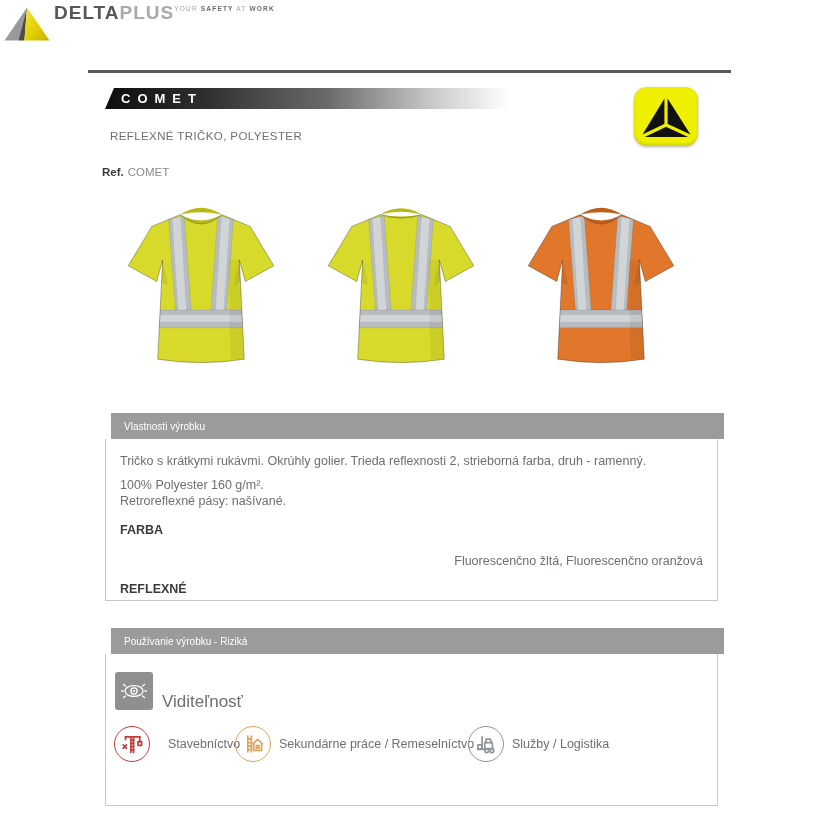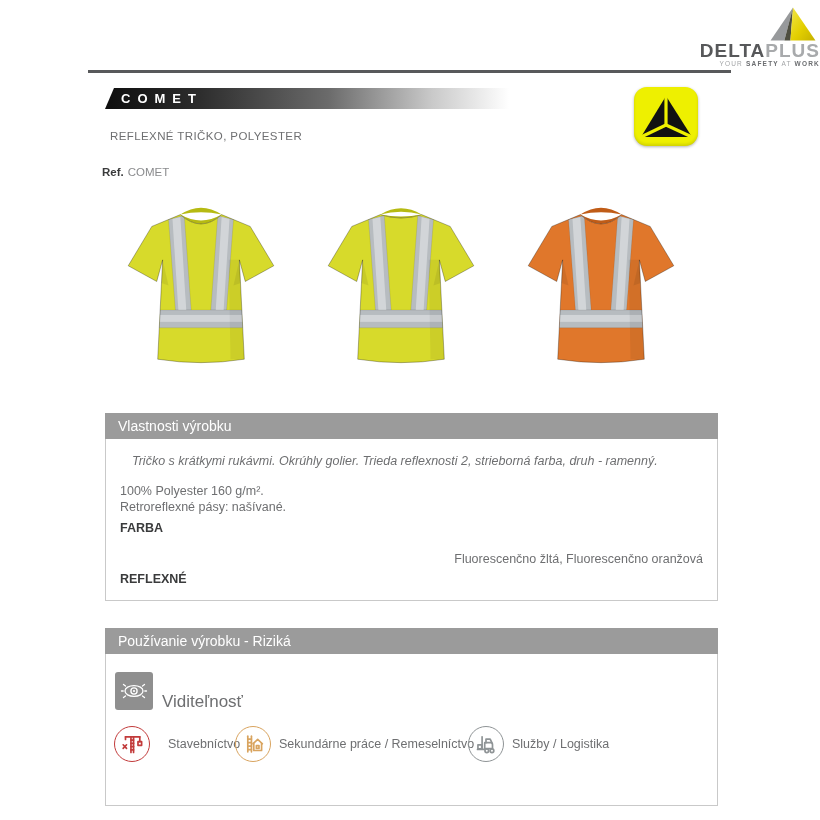--- a/index.html
+++ b/index.html
@@ -1,20 +1,20 @@
 <!DOCTYPE html>
 <html style="--pictogram-yellow: #eef000; --hi-vis-yellow: #d7da2b; --hi-vis-yellow-dark: #b6ba12; --hi-vis-orange: #e0772b; --hi-vis-orange-dark: #c05c17; --reflective-band: #b7bcc0; --section-header-bg: #9b9b9b; --border-gray: #c9c9c9; --risk-red: #c23b3b; --risk-orange: #d9a45f; --risk-gray: #8f9496;"><head>
 <meta charset="utf-8">
 <style>
   html,body{margin:0;padding:0;background:#fff;}
   .page{position:relative;width:820px;height:820px;background:#ffffff;overflow:hidden;
         font-family:"Liberation Sans", sans-serif;}
 
   
-  .brand{position:absolute;top:5px;left:0;right:0;display:flex;flex-direction:column;align-items:flex-end;}
+  .brand{position:absolute;top:5px;left:0;right:0;display:flex;flex-direction:row;align-items:flex-start;}
   .brand-triangle{width:54px;height:38px;display:block;}
   .wordmark{margin-top:-2px;font-size:19px;font-weight:800;letter-spacing:1px;line-height:1;}
   .wordmark .delta{color:#57585a;}
   .wordmark .plus{color:#a8aaac;}
   .tagline{margin-top:1px;font-size:6.5px;letter-spacing:1.2px;color:#a2a4a6;line-height:1;}
   .tagline .strong{color:#6b6d70;font-weight:700;}
 
   .top-rule{position:absolute;left:88px;top:70px;width:643px;height:3px;background:#58595b;}
 
   
@@ -41,32 +41,32 @@
   .shirt.pos1{left:112px;} .shirt.pos2{left:312px;} .shirt.pos3{left:512px;}
   .shirt.yellow{--shirt:var(--hi-vis-yellow,#d7da2b);--shirt-dark:var(--hi-vis-yellow-dark,#b6ba12);}
   .shirt.orange{--shirt:var(--hi-vis-orange,#e0772b);--shirt-dark:var(--hi-vis-orange-dark,#c05c17);}
   .shirt .body{fill:var(--shirt);}
   .shirt .collar{fill:var(--shirt-dark);}
   .shirt .band{fill:var(--reflective-band,#b7bcc0);stroke:rgba(0,0,0,.14);stroke-width:.6;}
   .shirt .sheen{fill:rgba(255,255,255,.38);}
   .shirt .outline{fill:none;stroke:rgba(0,0,0,.30);stroke-width:1;}
 
   
-  .sec-head{position:absolute;left:105px;width:613px;height:26px;box-sizing:border-box;
-    background:var(--section-header-bg,#9b9b9b);color:#ffffff;font-size:14px;
+  .sec-head{position:absolute;left:111px;width:613px;height:26px;box-sizing:border-box;
+    background:var(--section-header-bg,#9b9b9b);color:#ffffff;font-size:10px;
     display:flex;align-items:center;padding-left:13px;}
   .sec-head.h1{top:413px;} .sec-head.h2{top:628px;}
   .sec-body{position:absolute;left:105px;width:613px;box-sizing:border-box;
     background:#ffffff;border:1px solid var(--border-gray,#c9c9c9);border-top:none;}
   .sec-body.b1{top:439px;height:162px;padding:9px 14px;}
   .sec-body.b2{top:654px;height:152px;}
   .txt{font-size:12.5px;color:#6e6f71;line-height:1.32;}
-  .desc{margin:5px 12px 0;font-style:italic;}
-  .material{margin:13px 0 0;}
-  .attr-label{display:block;margin-top:5px;font-weight:700;color:#3a3b3c;font-size:12.5px;}
+  .desc{margin:5px 0 0;}
+  .material{margin:7px 0 0;}
+  .attr-label{display:block;margin-top:13px;font-weight:700;color:#3a3b3c;font-size:12.5px;}
   .attr-value{display:block;margin-top:16px;text-align:right;}
 
   
   .eye-tile{position:absolute;left:115px;top:672px;width:38px;height:38px;
     background:#8f8f8f;border-radius:3px;}
   .eye-tile svg{width:100%;height:100%;display:block;}
   .risk-label{position:absolute;left:162px;top:692px;font-size:17px;color:#6e6f71;}
   .use-circle{position:absolute;top:726px;width:36px;height:36px;border-radius:50%;
     box-sizing:border-box;border:1.4px solid currentColor;display:flex;align-items:center;justify-content:center;}
   .use-circle svg{width:26px;height:26px;display:block;}

